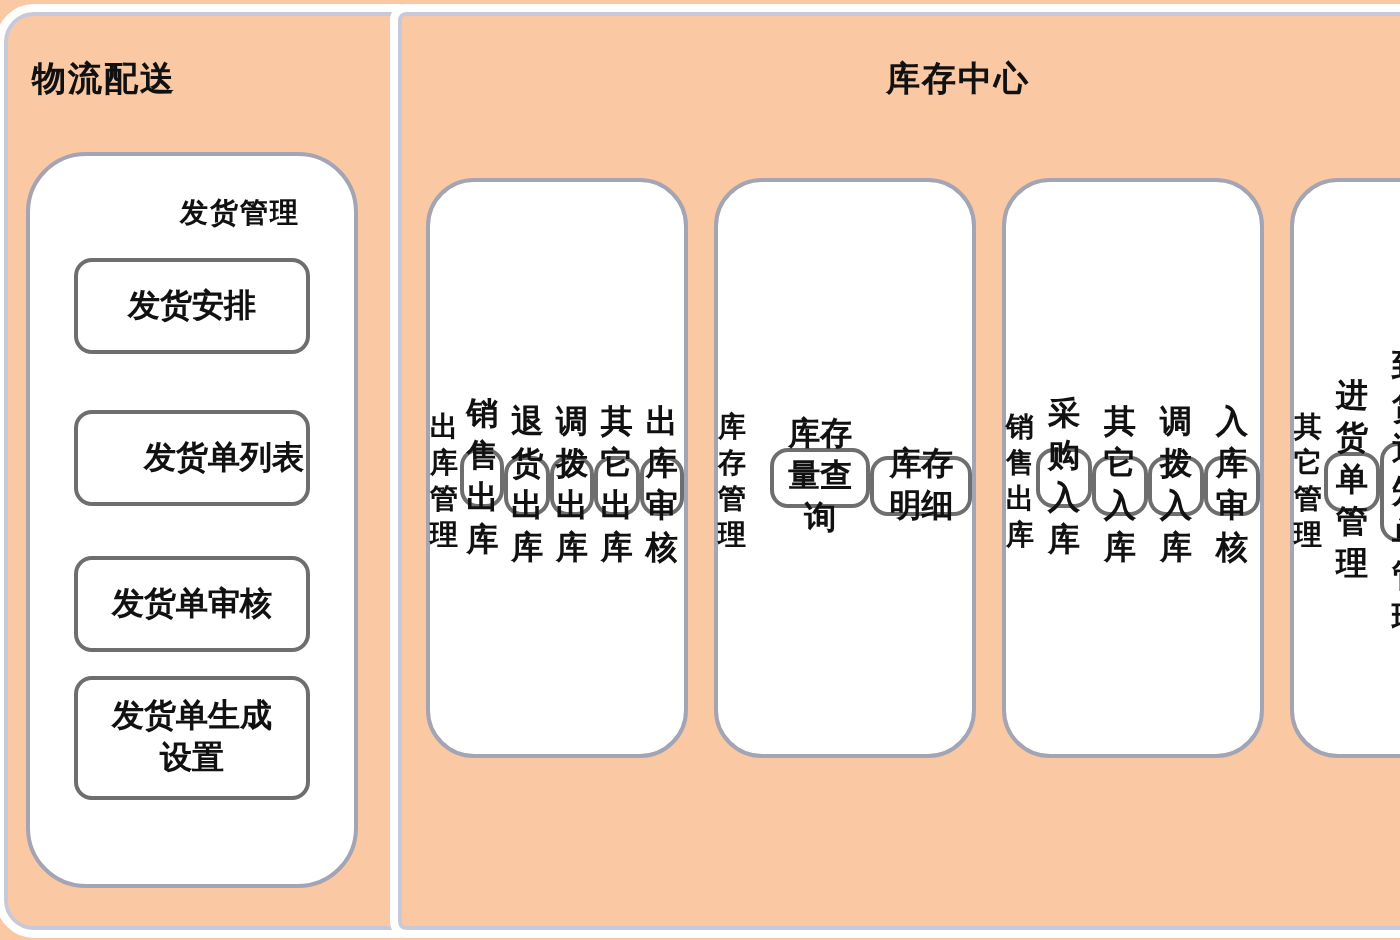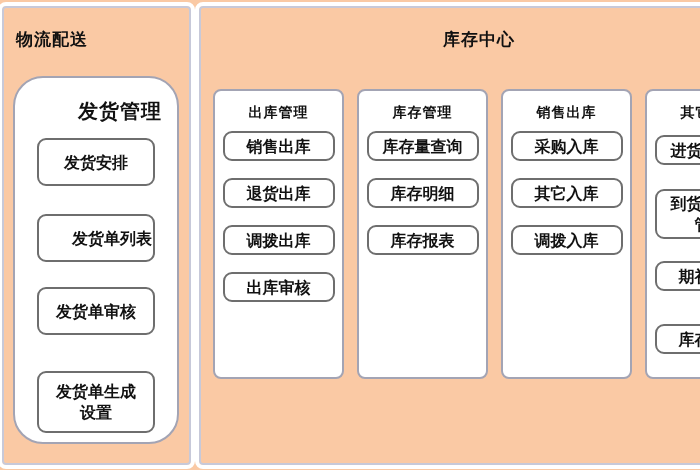--- a/index.html
+++ b/index.html
@@ -17,21 +17,21 @@
   
   .sec {
     position: absolute;
     box-sizing: border-box;
     top: 6px; height: 459px;
     background: #FAC9A4;
     border: 2px solid #C7C9D9;
     outline: 4px solid #FFFFFF;
     border-radius: 4px;
   }
-  .sec-left  { left: 2px;   width: 189px; }
+  .sec-left  { left: 2px;   width: 212px; border-radius: 15px; }
   .sec-right { left: 199px; width: 560px; }
 
   .sec-title {
     position: absolute;
     top: 20px;
     font-size: 17px;
     font-weight: bold;
     color: #111;
     letter-spacing: 1px;
     white-space: nowrap;
@@ -49,41 +49,41 @@
     flex-direction: column;
     align-items: center;
   }
   .panel-left {
     left: 9px; top: 68px;
     width: 166px; height: 368px;
     border-radius: 30px;
   }
   .panel-title {
     margin-top: 20px;
-    font-size: 20px;
+    font-size: 14px;
     font-weight: bold;
     color: #111;
     letter-spacing: 1px;
     margin-left: 48px;
   }
   .panels-row {
     position: absolute;
     left: 12px; top: 81px;
     display: flex;
     gap: 13px;
   }
   .rpanel {
     position: relative;
     box-sizing: border-box;
     width: 131px; height: 290px;
     background: #FFFFFF;
     border: 2px solid #A3A4B4;
-    border-radius: 8px;
+    border-radius: 24px;
     display: flex;
-    flex-direction: column;
+    flex-direction: row;
     align-items: center;
   }
   .rpanel-title {
     margin-top: 13px;
     font-size: 14px;
     font-weight: bold;
     color: #111;
     letter-spacing: 1px;
   }
 
@@ -99,21 +99,21 @@
     text-align: center;
     font-weight: bold;
     color: #111;
     white-space: pre-line;
     line-height: 21px;
   }
   .litem { width: 118px; height: 48px; font-size: 16px; }
   .litem-1 { margin-top: 13px; }
   .litem-2 { margin-top: 28px; padding-left: 32px; }
   .litem-3 { margin-top: 25px; }
-  .litem-4 { margin-top: 36px; height: 62px; }
+  .litem-4 { margin-top: 12px; height: 62px; }
 
   .ritem { width: 112px; height: 30px; font-size: 16px; margin-top: 17px; }
   .ritem-first { margin-top: 9px; }
 
   .oitem-1 { margin-top: 13px; }
   .oitem-2 { margin-top: 24px; height: 50px; }
   .oitem-3 { margin-top: 22px; }
   .oitem-4 { margin-top: 33px; }
 </style>
 </head>
@@ -137,35 +137,36 @@
   <section class="sec sec-right">
     <div class="sec-title sec-title-center">库存中心</div>
 
     <div class="panels-row">
 
       <div class="rpanel">
         <div class="rpanel-title">出库管理</div>
         <div class="item ritem ritem-first">销售出库</div>
         <div class="item ritem">退货出库</div>
         <div class="item ritem">调拨出库</div>
+        <div class="item ritem">其它出库</div>
         <div class="item ritem">出库审核</div>
       </div>
 
       <div class="rpanel">
         <div class="rpanel-title">库存管理</div>
         <div class="item ritem ritem-first">库存量查询</div>
         <div class="item ritem">库存明细</div>
-        <div class="item ritem">库存报表</div>
       </div>
 
       <div class="rpanel">
         <div class="rpanel-title">销售出库</div>
         <div class="item ritem ritem-first">采购入库</div>
         <div class="item ritem">其它入库</div>
         <div class="item ritem">调拨入库</div>
+        <div class="item ritem">入库审核</div>
       </div>
 
       <div class="rpanel">
         <div class="rpanel-title">其它管理</div>
         <div class="item ritem oitem-1">进货单管理</div>
         <div class="item ritem oitem-2">到货通知单
 管理</div>
         <div class="item ritem oitem-3">期初库存</div>
         <div class="item ritem oitem-4">库存盘点</div>
       </div>

